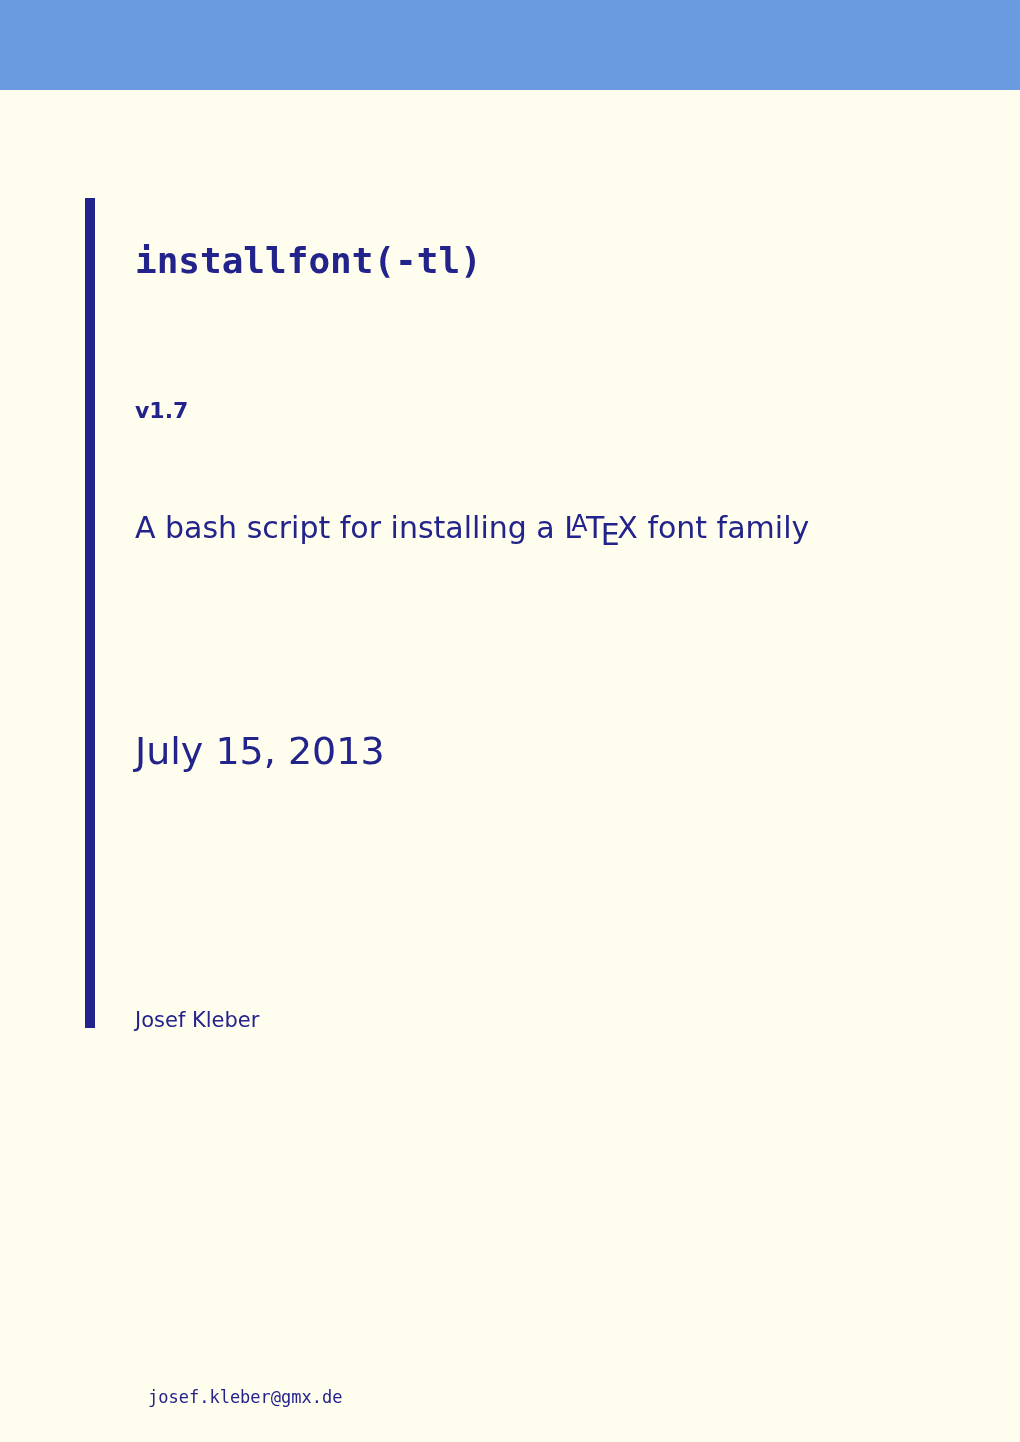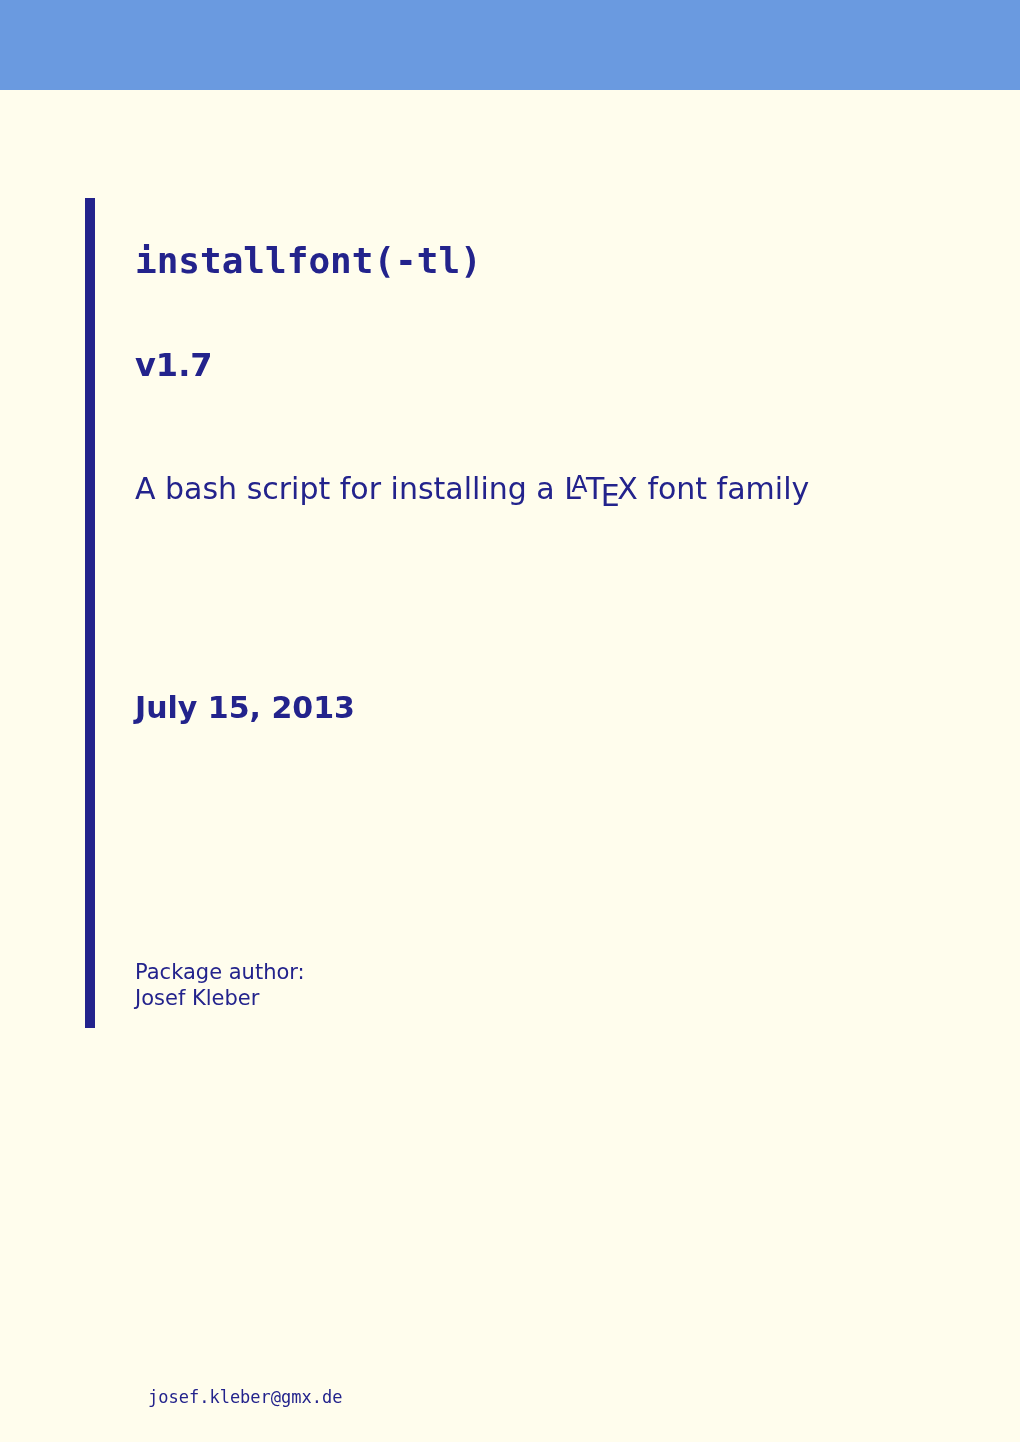--- a/index.html
+++ b/index.html
@@ -41,23 +41,23 @@
     }
     .title {
       font-family: "DejaVu Sans Mono", "Consolas", "Courier New", monospace;
       font-weight: bold;
       font-size: 36px;
       color: #23238c;
       padding-top: 42px;
     }
     .version {
       font-weight: bold;
-      font-size: 32px;
+      font-size: 22px;
       color: #23238c;
-      margin-top: 65px;
+      margin-top: 117px;
     }
     .subtitle {
       font-weight: normal;
       font-size: 30px;
       color: #23238c;
       margin-top: 85px;
       line-height: 1.35;
       max-width: 740px;
     }
     .latex-a {
@@ -68,22 +68,22 @@
       margin-left: -0.35em;
       margin-right: -0.12em;
     }
     .latex-e {
       position: relative;
       top: 0.22em;
       margin-left: -0.12em;
       margin-right: -0.08em;
     }
     .date {
-      font-weight: bold;
-      font-size: 30px;
+      font-weight: normal;
+      font-size: 38px;
       color: #23238c;
       margin-top: 180px;
     }
     .author-block {
       margin-top: 235px;
       font-size: 21px;
       color: #23238c;
     }
     .author-label {
       font-weight: normal;
@@ -111,21 +111,20 @@
   <div class="vbar vbar-main"></div>
 
   <div class="indented">
     <div class="title">installfont(-tl)</div>
     <div class="version">v1.7</div>
     <div class="subtitle">
       <span>A bash script for installing a </span><span>L</span><span class="latex-a">A</span><span>T</span><span class="latex-e">E</span><span>X</span><span> font family</span>
     </div>
     <div class="date">July 15, 2013</div>
     <div class="author-block">
-      <div class="author-label">Package author:</div>
       <div class="author-name">Josef Kleber</div>
     </div>
   </div>
 
   <div class="footer">
     <div>josef.kleber@gmx.de</div>
   </div>
 </div>
 
 </body></html>

